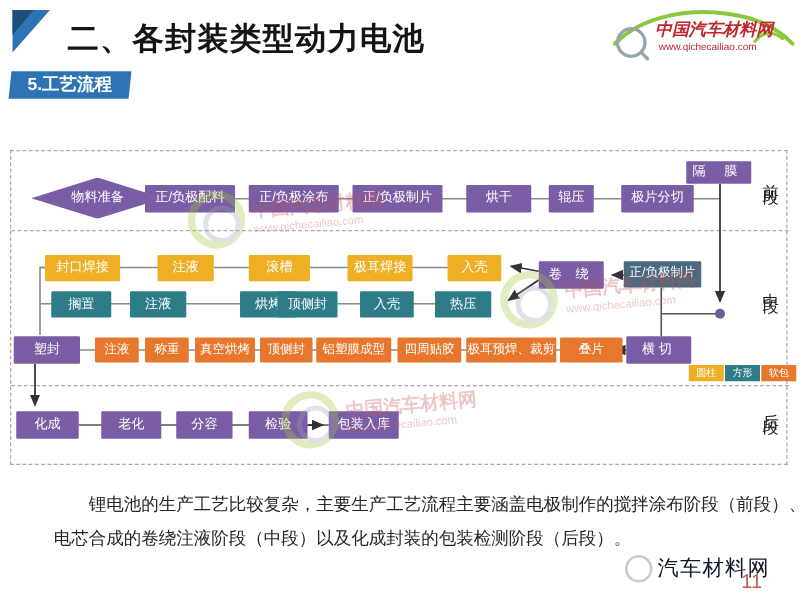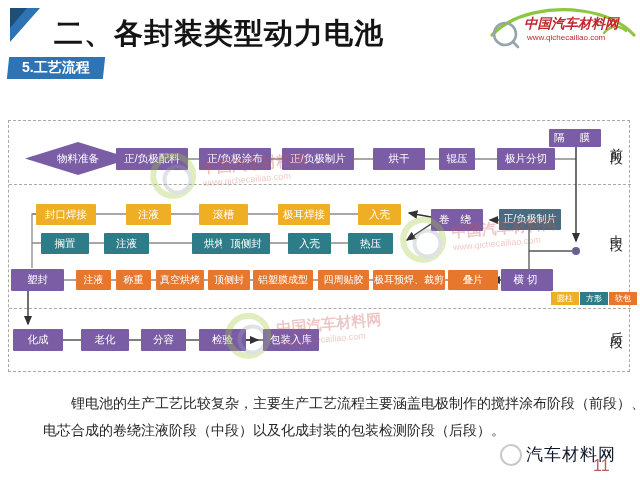--- a/index.html
+++ b/index.html
@@ -3,21 +3,21 @@
 <meta charset="utf-8">
 <style>
   html,body{margin:0;padding:0;background:#e8e8e8;}
   .slide{position:relative;width:640px;height:480px;background:#ffffff;overflow:hidden;
          font-family:"Liberation Sans","DejaVu Sans",sans-serif;}
   
   .tri{position:absolute;left:10px;top:8px;width:0;height:0;
        border-top:34px solid #2E74B5;border-right:30px solid transparent;}
   .tri-dark{position:absolute;left:10px;top:8px;width:0;height:0;
        border-top:20px solid #1F4E79;border-right:17px solid transparent;}
-  .title{position:absolute;left:54px;top:14px;font-size:29px;font-weight:bold;color:#141414;letter-spacing:1px;}
+  .title{position:absolute;left:54px;top:14px;font-size:25px;font-weight:bold;color:#141414;letter-spacing:1px;}
   .badge{position:absolute;left:8px;top:57px;width:96px;height:22px;background:#2E74B5;
          transform:skewX(-6deg);display:flex;align-items:center;justify-content:center;}
   .badge span{transform:skewX(6deg);color:#fff;font-size:14px;font-weight:bold;}
   
   .brand{position:absolute;left:486px;top:5px;width:152px;height:46px;}
   .brand svg{position:absolute;left:0;top:0;}
   .brand-name{position:absolute;left:38px;top:10px;font-size:13.5px;font-weight:bold;
               color:#C0272D;font-style:italic;white-space:nowrap;}
   .brand-url{position:absolute;left:41px;top:28px;font-size:8px;color:#C0272D;white-space:nowrap;}
   

